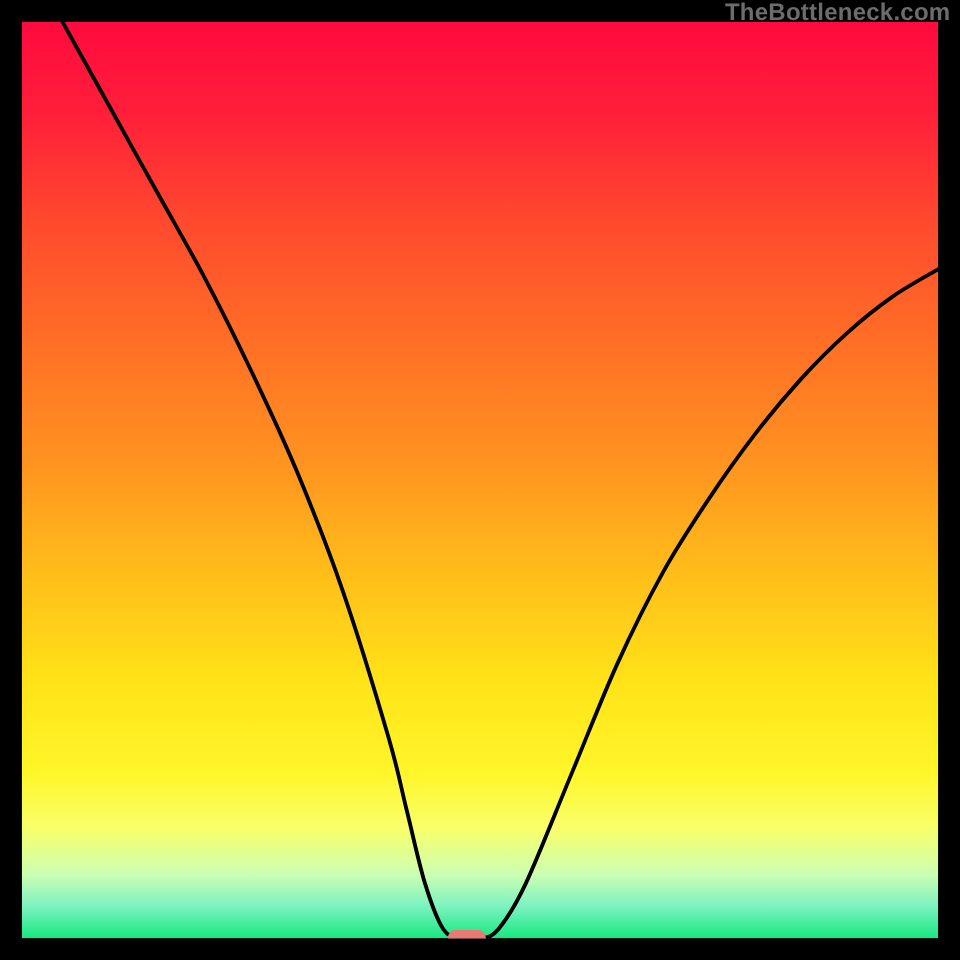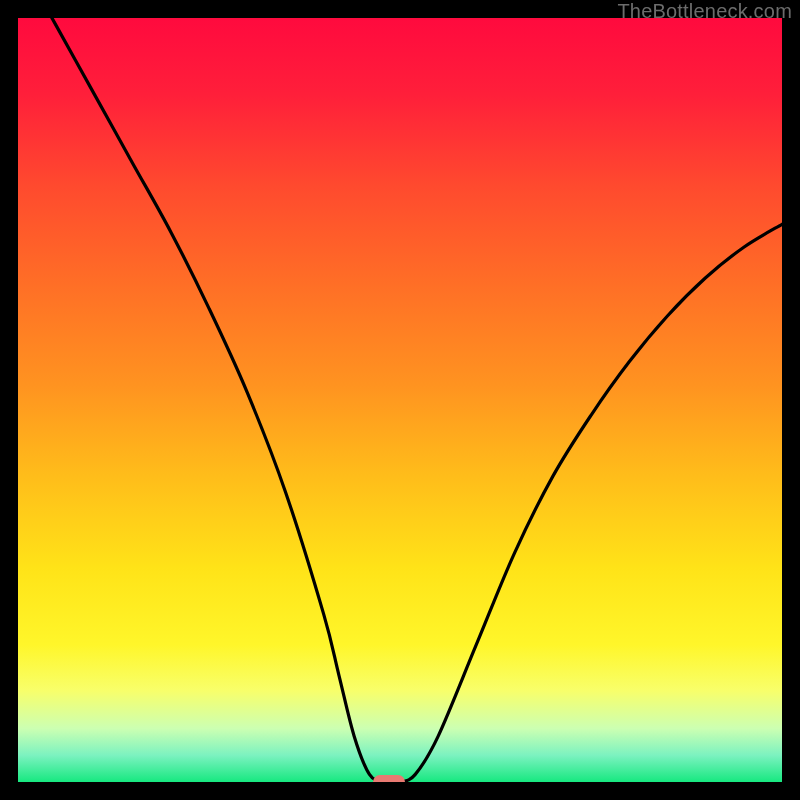--- a/index.html
+++ b/index.html
@@ -38,21 +38,21 @@
     top: 0;
     width: 764px;
     height: 764px;
   }
   .attribution {
     position: absolute;
     top: 0px;
     right: 8px;
     color: #6c6c6c;
     font-size: 20px;
-    font-weight: 400;
+    font-weight: 700;
     letter-spacing: 0.2px;
   }
   .bottom-marker {
     position: absolute;
     width: 32px;
     height: 14px;
     background: #e87a72;
     border-radius: 8px;
   }
 </style>

